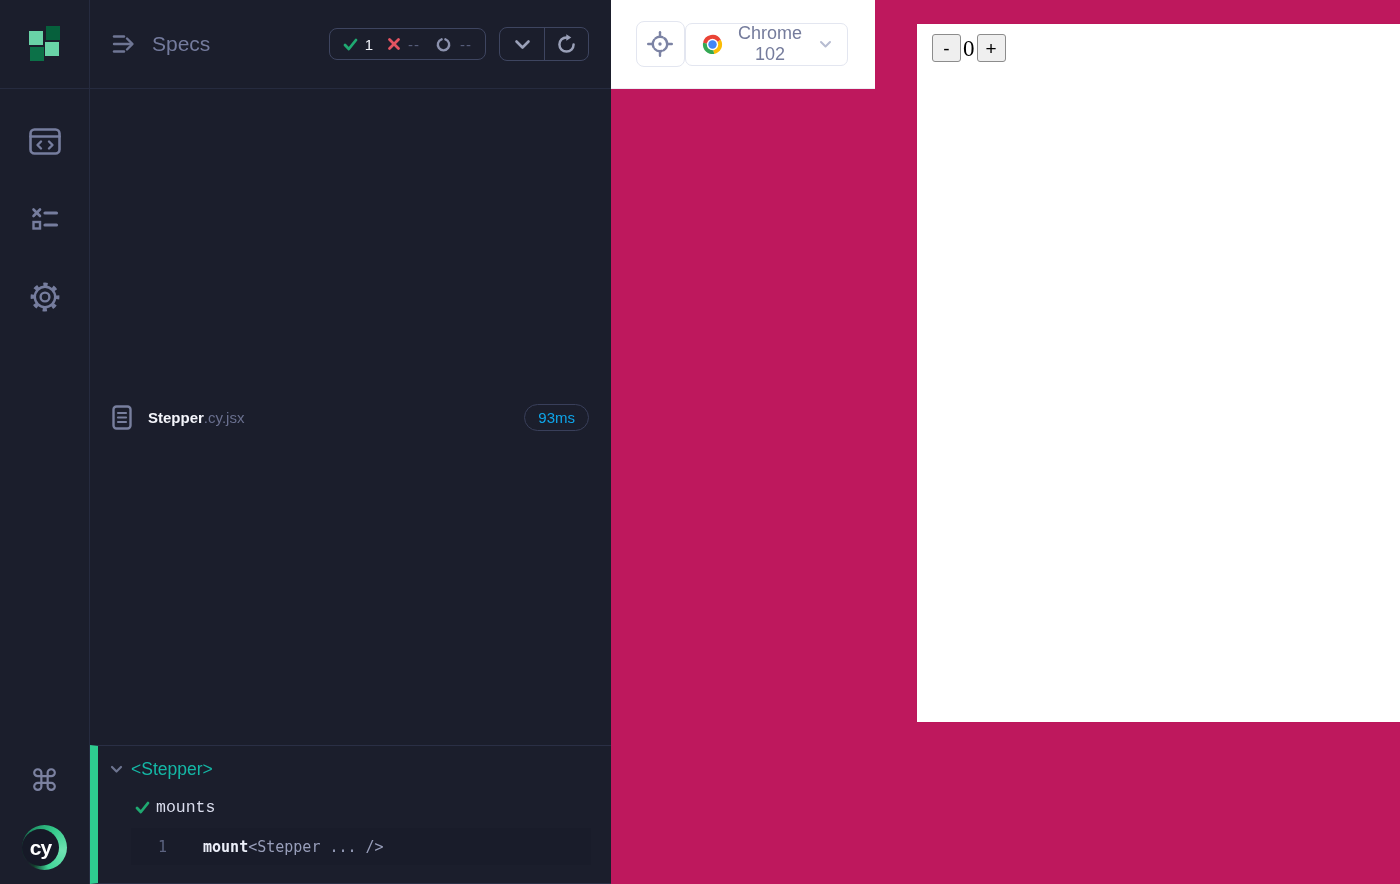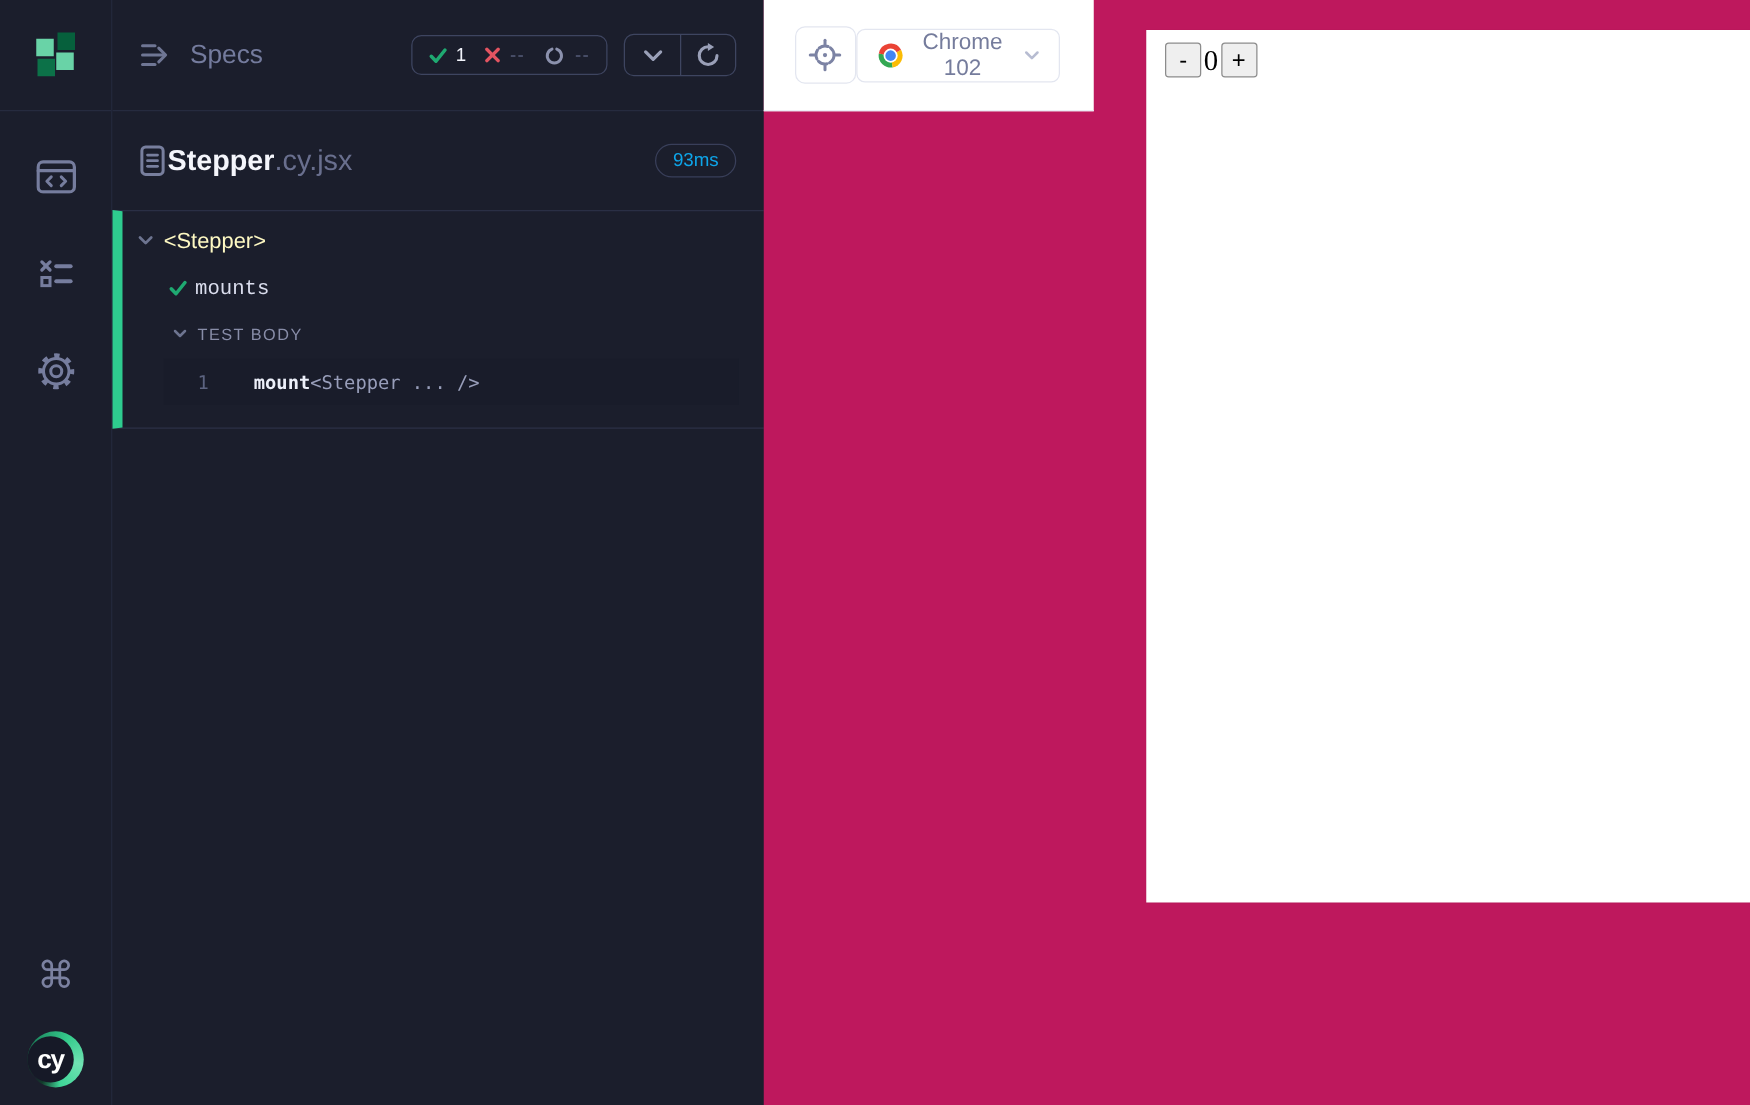--- a/index.html
+++ b/index.html
@@ -46,21 +46,21 @@
   .cy-inner {
     width:37px; height:37px; border-radius:50%; background:#161927;
     display:flex; align-items:center; justify-content:center;
     color:#ffffff; font-weight:700; font-size:21px; letter-spacing:-1px;
     font-family:"Liberation Sans", sans-serif;
   }
 
   
   .specs-panel {
     width:521px; flex:0 0 521px; background:#1b1e2c;
-    display:flex; flex-direction:column; color:#fff;
+    display:flex; flex-direction:column; color:#fff;justify-content:space-between;
   }
   .specs-header {
     height:89px; flex:0 0 89px; border-bottom:1px solid #262b3f;
     display:flex; align-items:center; padding:0 22px;
   }
   .specs-title { margin-left:13px; font-size:21px; color:#747b9d; }
   .stats-box {
     margin-left:auto; height:32px; border:1px solid #3e4560; border-radius:8px;
     display:flex; align-items:center; gap:14px; padding:0 13px; cursor:default;
   }
@@ -74,34 +74,34 @@
   .hdr-btn-group .group-btn {
     width:44px; background:none; border:none; padding:0; cursor:pointer;
     display:flex; align-items:center; justify-content:center;
   }
   .hdr-btn-group .group-btn + .group-btn { border-left:1px solid #3e4560; }
 
   .spec-row {
     height:79px; flex:0 0 79px; display:flex; align-items:center;
     padding:0 22px; cursor:pointer;
   }
-  .spec-name { margin-left:2px; font-size:23px; font-weight:700; color:#f4f5fb; }
+  .spec-name { margin-left:16px; font-size:15px; font-weight:700; color:#f4f5fb; }
   .spec-ext { font-weight:400; color:#696f8e; }
   .spec-duration {
     margin-left:auto; border:1px solid #393f5a; border-radius:15px;
     color:#0ea5e9; font-size:15px; padding:4px 13px;
   }
 
   .test-section {
     border-top:1px solid #2a2f45; border-bottom:1px solid #2c3046;
     border-left:8px solid #2ecc8f;
     padding:4px 0 18px;
   }
   .tree-row { display:flex; align-items:center; cursor:pointer; }
-  .suite-row { height:38px; padding-left:12px; gap:8px; font-size:17.5px; color:#fef9c3; }
+  .suite-row { height:38px; padding-left:12px; gap:8px; font-size:17.5px; color:#14b8a6; }
   .test-row { height:38px; padding-left:37px; gap:6px; font-size:16.5px; color:#dadded;font-family:Liberation Mono, monospace; }
   .section-row { height:36px; padding-left:40px; gap:8px; font-size:13px; color:#888da8; letter-spacing:1.2px; }
   .command-row {
     margin-left:33px; margin-top:2px; width:460px; height:37px;
     background:#191c2a; display:flex; align-items:center;
     font-family:"DejaVu Sans Mono", monospace; font-size:15px; cursor:pointer;
   }
   .cmd-num { padding-left:27px; color:#5c6380; }
   .cmd-method { margin-left:36px; font-weight:700; color:#eceff9; }
   .cmd-msg { color:#989eba; }
@@ -280,28 +280,20 @@
         <span>&lt;Stepper&gt;</span>
       </div>
       <div class="tree-row test-row">
         <span>
           <svg width="15" height="13" viewBox="0 0 15 13">
               <polyline points="2,7 5.8,11 13,2" fill="none" stroke="#1fa971" stroke-width="2.8" stroke-linecap="round" stroke-linejoin="round"></polyline>
             </svg>
         </span>
         <span>mounts</span>
       </div>
-      <div class="tree-row section-row">
-        <span>
-          <svg width="12" height="8" viewBox="0 0 12 8">
-              <polyline points="2,1.8 6,5.8 10,1.8" fill="none" stroke="#6d7490" stroke-width="2" stroke-linecap="round" stroke-linejoin="round"></polyline>
-            </svg>
-        </span>
-        <span>TEST BODY</span>
-      </div>
       <div class="command-row">
         <span class="cmd-num">1</span>
         <span class="cmd-method">mount</span>
         <span class="cmd-msg">&lt;Stepper ... /&gt;</span>
       </div>
     </div>
   </aside>
 
   <main class="main">
     <header class="aut-header">

